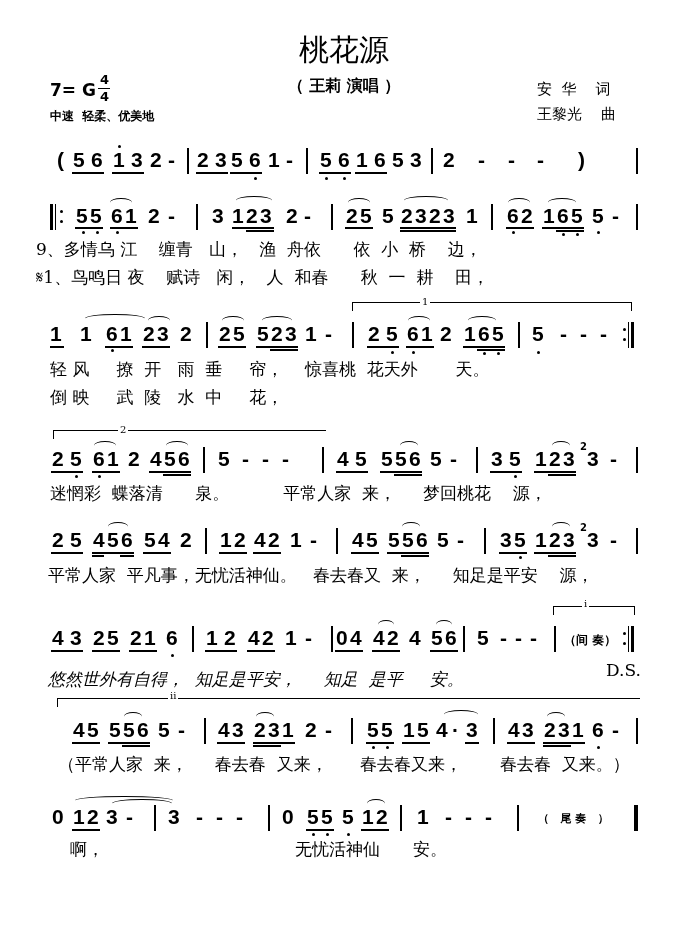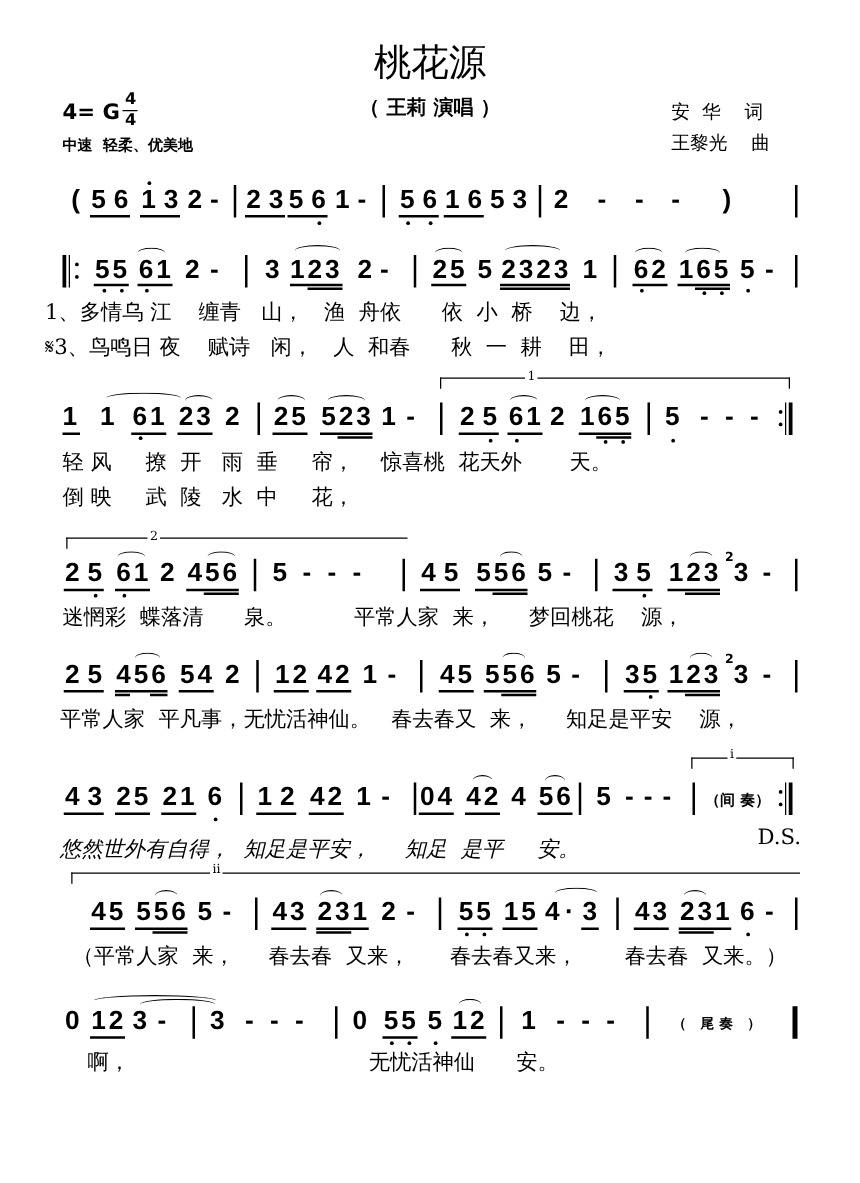--- a/index.html
+++ b/index.html
@@ -21,21 +21,21 @@
   .vr{border-right:1px solid #000;}
   .vlabel{position:absolute;font-size:10px;background:#fff;padding:0 2px;font-family:"DejaVu Serif",serif;}
   .thick{position:absolute;width:4px;background:#000;height:26px;}
   .small{font-size:12px;font-weight:bold;}
 </style>
 </head>
 <body>
 
 <div class="abs title">桃花源</div>
 <div class="abs sub">（ 王莉 演唱 ）</div>
-<div class="abs meta" style="left:50px;top:80px;font-size:17px;">4= G</div>
+<div class="abs meta" style="left:50px;top:80px;font-size:17px;">7= G</div>
 <div class="abs meta" style="left:100px;top:72px;font-size:13px;">4</div>
 <div class="abs" style="left:98px;top:88px;width:12px;height:1px;background:#000;"></div>
 <div class="abs meta" style="left:100px;top:89px;font-size:13px;">4</div>
 <div class="abs meta" style="left:50px;top:108px;font-size:12px;">中速  轻柔、优美地</div>
 <div class="abs credit" style="left:537px;top:80px;">安  华    词</div>
 <div class="abs credit" style="left:537px;top:105px;">王黎光    曲</div>
 
 <div>
   <div class="n" style="left:57px;top:148px;">(</div>
   <div class="n" style="left:73px;top:148px;">5</div>
@@ -129,22 +129,22 @@
     <div class="n" style="left:557px;top:204px;">6</div>
     <div class="n" style="left:571px;top:204px;">5</div>
   <div class="dot" style="left:562px;top:233px;"></div>
     <div class="dot" style="left:576px;top:233px;"></div>
   <div class="ul" style="left:542px;top:227px;width:42px;"></div>
     <div class="ul" style="left:556px;top:230px;width:28px;"></div>
   <div class="n" style="left:592px;top:204px;">5</div>
     <div class="dot" style="left:597px;top:231px;"></div>
   <div class="n" style="left:612px;top:204px;">-</div>
   <div class="bar" style="left:636px;top:204px;"></div>
-  <div class="lyr" style="left:36px;top:238px;">1、多情乌 江    缠青   山，   渔  舟依      依  小  桥    边，</div>
-  <div class="lyr" style="left:36px;top:266px;">𝄋3、鸟鸣日 夜    赋诗   闲，   人  和春      秋  一  耕    田，</div>
+  <div class="lyr" style="left:36px;top:238px;">9、多情乌 江    缠青   山，   渔  舟依      依  小  桥    边，</div>
+  <div class="lyr" style="left:36px;top:266px;">𝄋1、鸟鸣日 夜    赋诗   闲，   人  和春      秋  一  耕    田，</div>
 </div>
 
 <div>
   <div class="volta vl vr" style="left:352px;top:302px;width:278px;"></div>
   <div class="vlabel" style="left:420px;top:296px;">1</div>
   <div class="n" style="left:50px;top:322px;">1</div>
     <div class="ul" style="left:50px;top:346px;width:14px;"></div>
   <div class="n" style="left:80px;top:322px;">1</div>
   <div class="slur" style="left:85px;top:314px;width:60px;"></div>
   <div class="n" style="left:106px;top:322px;">6</div>

